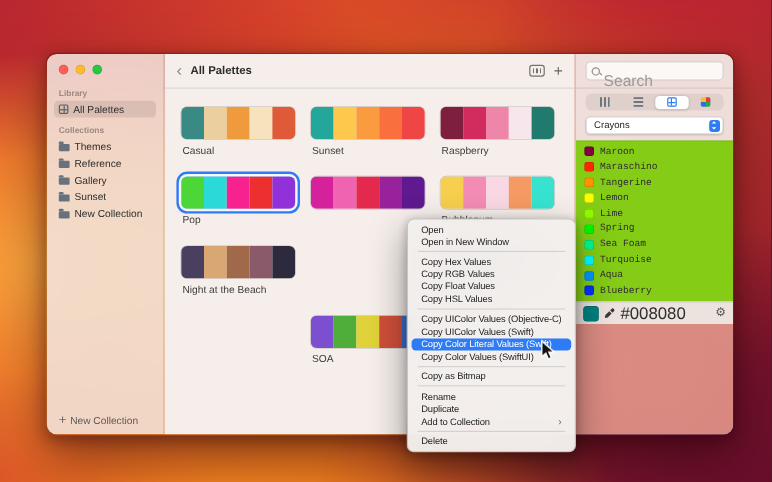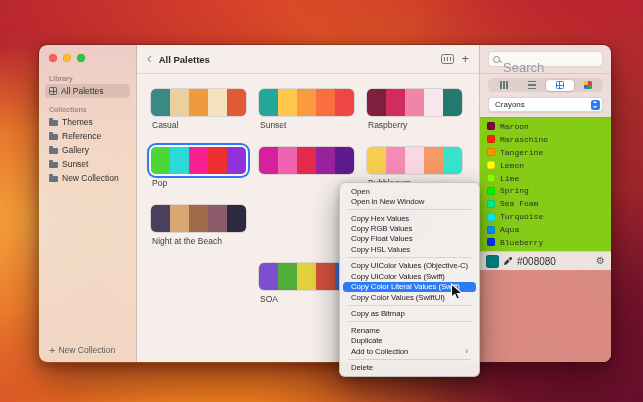--- a/index.html
+++ b/index.html
@@ -83,21 +83,21 @@
   .stepper::before{content:"";position:absolute;left:2.4px;top:1.6px;border-left:2.2px solid transparent;border-right:2.2px solid transparent;border-bottom:2.6px solid #fff;}
   .stepper::after{content:"";position:absolute;left:2.4px;bottom:1.6px;border-left:2.2px solid transparent;border-right:2.2px solid transparent;border-top:2.6px solid #fff;}
   .clist{margin-top:5px;height:131px;flex:none;background:#84cc16;border-top:0.5px solid rgba(0,0,0,.08);
     padding-top:2px;overflow:hidden;font-family:Liberation Mono, monospace;}
   .crow{display:flex;align-items:center;gap:5px;height:12.9px;padding:0 7px;}
   .cswatch{width:8px;height:8px;border-radius:2px;flex:none;box-shadow:inset 0 0 0 .5px rgba(0,0,0,.22);}
   .cname{font-size:8px;color:#2f2f2f;white-space:nowrap;}
   .cbar{height:18px;flex:none;background:#ece3df;border-top:0.5px solid rgba(0,0,0,.1);
     display:flex;align-items:center;gap:4px;padding:0 6px;}
   .cur{width:13px;height:13px;border-radius:3px;box-shadow:inset 0 0 0 .5px rgba(0,0,0,.25);flex:none;}
-  .hex{font-size:10px;color:#2f2f2f;}
+  .hex{font-size:14px;color:#2f2f2f;}
   .gear{margin-left:auto;font-size:10px;color:#5a5a5a;line-height:1;}
   .rfill{flex:1;background:rgba(199,58,43,.5);backdrop-filter:blur(22px) saturate(1.3);}
   
   .menu{position:absolute;left:339px;top:182px;min-width:131px;z-index:5;
     background:rgba(243,238,236,.97);backdrop-filter:blur(20px);
     border:0.5px solid rgba(0,0,0,.18);border-radius:6px;padding:3px 0;
     box-shadow:0 12px 30px rgba(0,0,0,.38),0 2px 8px rgba(0,0,0,.22);}
   .mi{display:flex;align-items:center;height:10.4px;margin:0 3px;padding:0 8px;border-radius:3.5px;
     font-size:7.8px;letter-spacing:-.1px;color:#1d1d1f;white-space:nowrap;}
   .mi.hl{background:var(--accent);color:#fff;}

